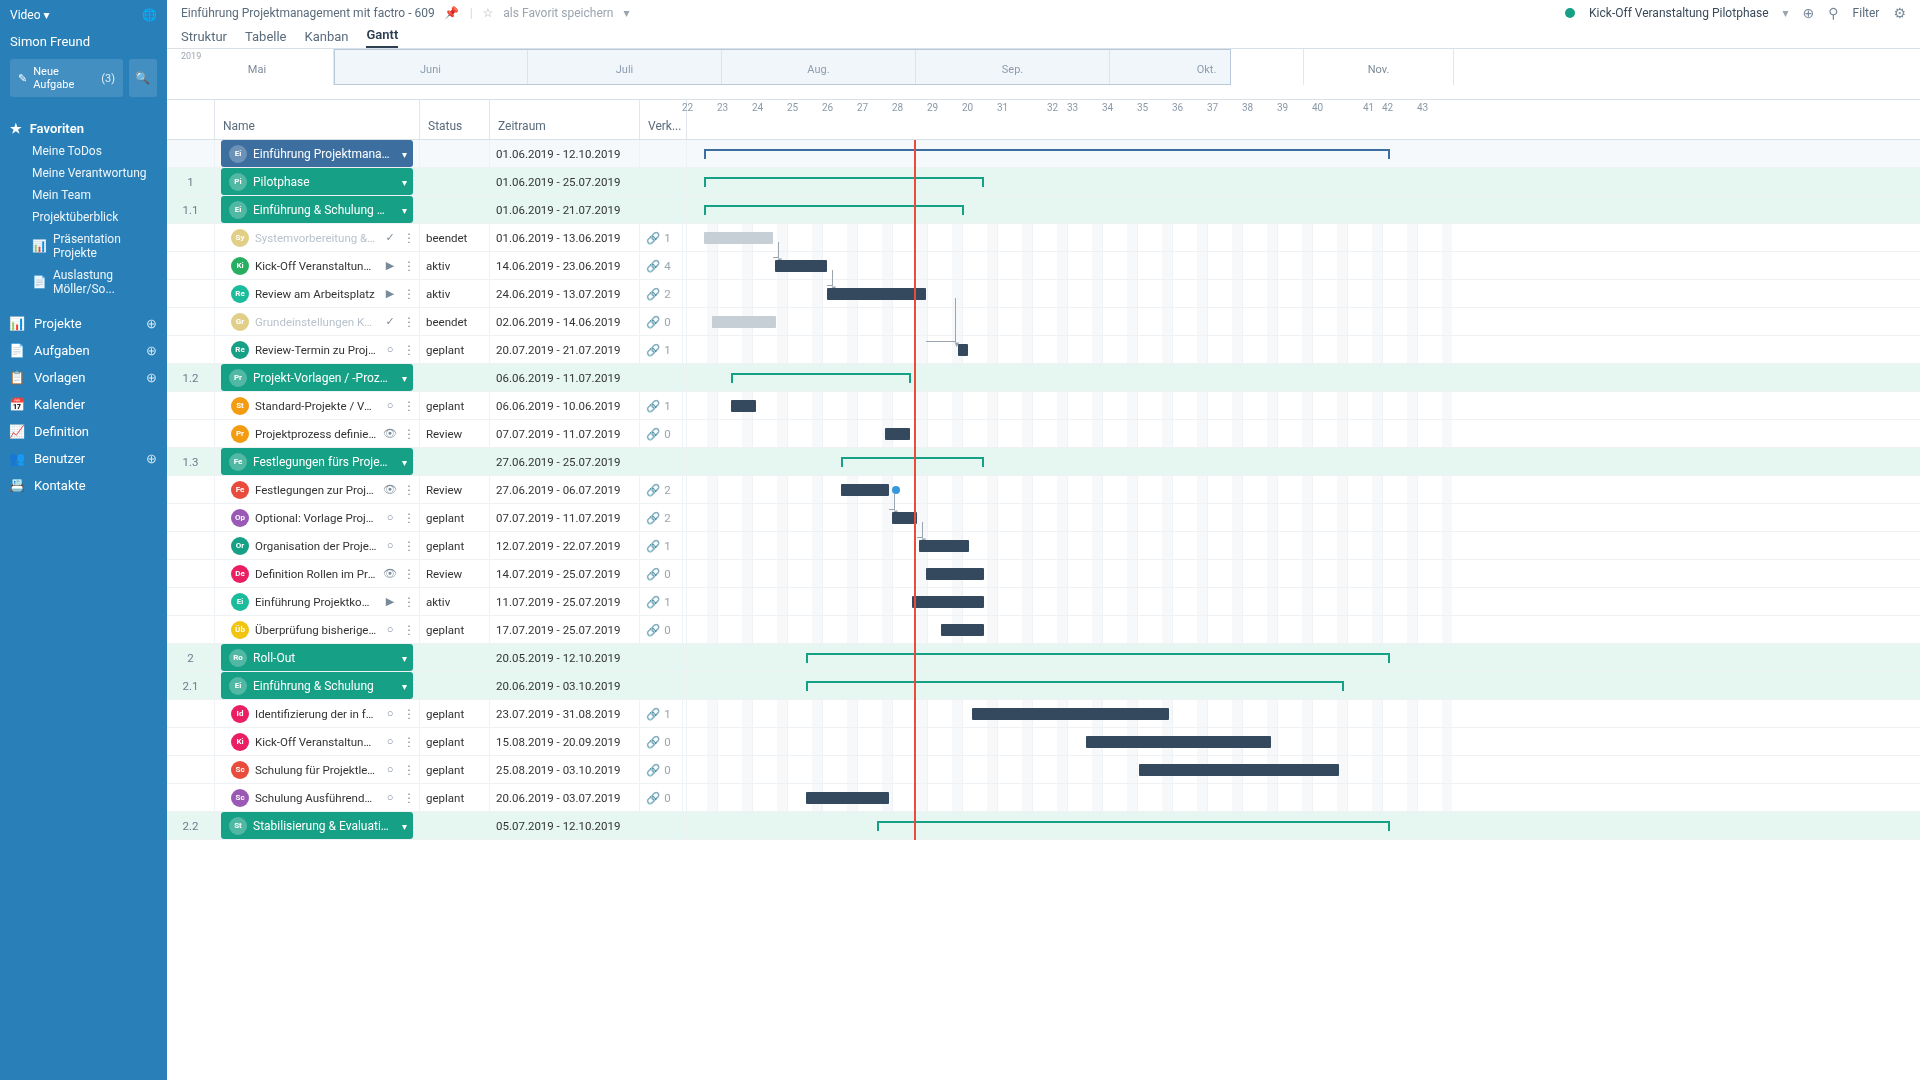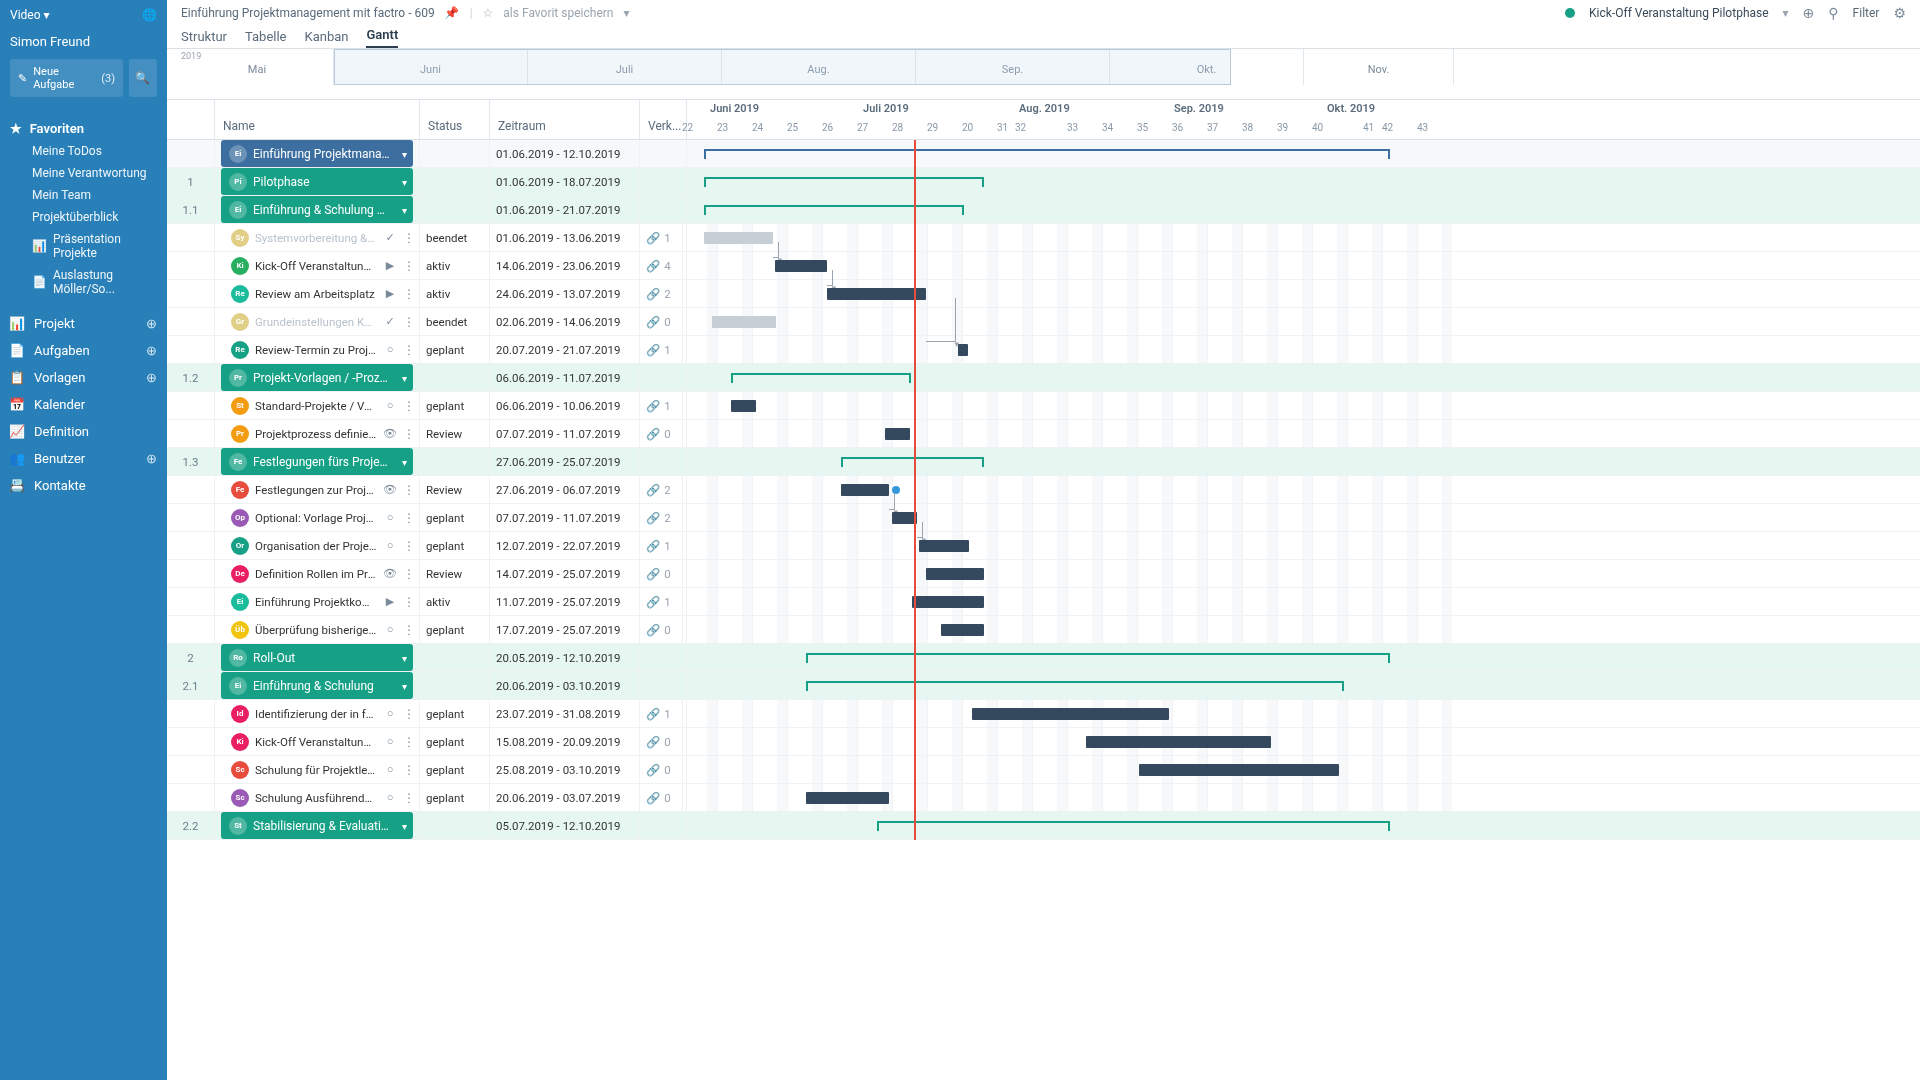--- a/index.html
+++ b/index.html
@@ -112,21 +112,21 @@
         <div class="sb-item">Projektüberblick</div>
       </div>
     <div id="fav-docs">
         <div class="sb-item"><span>📊</span>Präsentation Projekte</div>
         <div class="sb-item"><span>📄</span>Auslastung Möller/So...</div>
       </div>
   </div>
   <div id="sb-nav">
       <div class="sb-nav">
         <span class="icon">📊</span>
-        <span>Projekt</span>
+        <span>Projekte</span>
         <span class="plus">⊕</span>
       </div>
       <div class="sb-nav">
         <span class="icon">📄</span>
         <span>Aufgaben</span>
         <span class="plus">⊕</span>
       </div>
       <div class="sb-nav">
         <span class="icon">📋</span>
         <span>Vorlagen</span>
@@ -193,39 +193,32 @@
       </div>
   </div>
 
   <div class="grid-header">
     <div class="gh col-wbs"></div>
     <div class="gh col-name left">Name</div>
     <div class="gh col-status left">Status</div>
     <div class="gh col-date left">Zeitraum</div>
     <div class="gh col-link left">Verk...</div>
     <div class="mh-inner">
-      <div class="mh-top" id="mh-top">
-          <span class="mh-m" style="left: 23px;">Juni 2019</span>
-          <span class="mh-m" style="left: 176px;">Juli 2019</span>
-          <span class="mh-m" style="left: 332px;">Aug. 2019</span>
-          <span class="mh-m" style="left: 487px;">Sep. 2019</span>
-          <span class="mh-m" style="left: 640px;">Okt. 2019</span>
-        </div>
       <div class="mh-bot" id="mh-bot">
           <span class="wk" style="left: -5px;">22</span>
           <span class="wk" style="left: 30px;">23</span>
           <span class="wk" style="left: 65px;">24</span>
           <span class="wk" style="left: 100px;">25</span>
           <span class="wk" style="left: 135px;">26</span>
           <span class="wk" style="left: 170px;">27</span>
           <span class="wk" style="left: 205px;">28</span>
           <span class="wk" style="left: 240px;">29</span>
           <span class="wk" style="left: 275px;">20</span>
           <span class="wk" style="left: 310px;">31</span>
-          <span class="wk" style="left: 328px; text-align: right;">32</span>
+          <span class="wk" style="left: 360px; text-align: right;">32</span>
           <span class="wk" style="left: 380px;">33</span>
           <span class="wk" style="left: 415px;">34</span>
           <span class="wk" style="left: 450px;">35</span>
           <span class="wk" style="left: 485px;">36</span>
           <span class="wk" style="left: 520px;">37</span>
           <span class="wk" style="left: 555px;">38</span>
           <span class="wk" style="left: 590px;">39</span>
           <span class="wk" style="left: 625px;">40</span>
           <span class="wk" style="left: 676px;">41</span>
           <span class="wk" style="left: 695px;">42</span>
@@ -361,21 +354,21 @@
       <div class="row group">
         <div class="cell wbs">1</div>
         <div class="cell namecell">
           <div class="groupbar" style="background: rgb(22, 160, 133); margin-left: 0px;">
             <span class="avatar" style="background:rgba(255,255,255,.25)">Pi</span>
             <span class="taskname">Pilotphase</span>
             <span class="chev">▾</span>
           </div>
         </div>
         <div class="cell status"></div>
-        <div class="cell datec">01.06.2019 - 18.07.2019</div>
+        <div class="cell datec">01.06.2019 - 25.07.2019</div>
         <div class="cell linkc"></div>
       </div>
       <div class="row group">
         <div class="cell wbs">1.1</div>
         <div class="cell namecell">
           <div class="groupbar" style="background: rgb(22, 160, 133); margin-left: 0px;">
             <span class="avatar" style="background:rgba(255,255,255,.25)">Ei</span>
             <span class="taskname">Einführung &amp; Schulung Pilotteam</span>
             <span class="chev">▾</span>
           </div>

